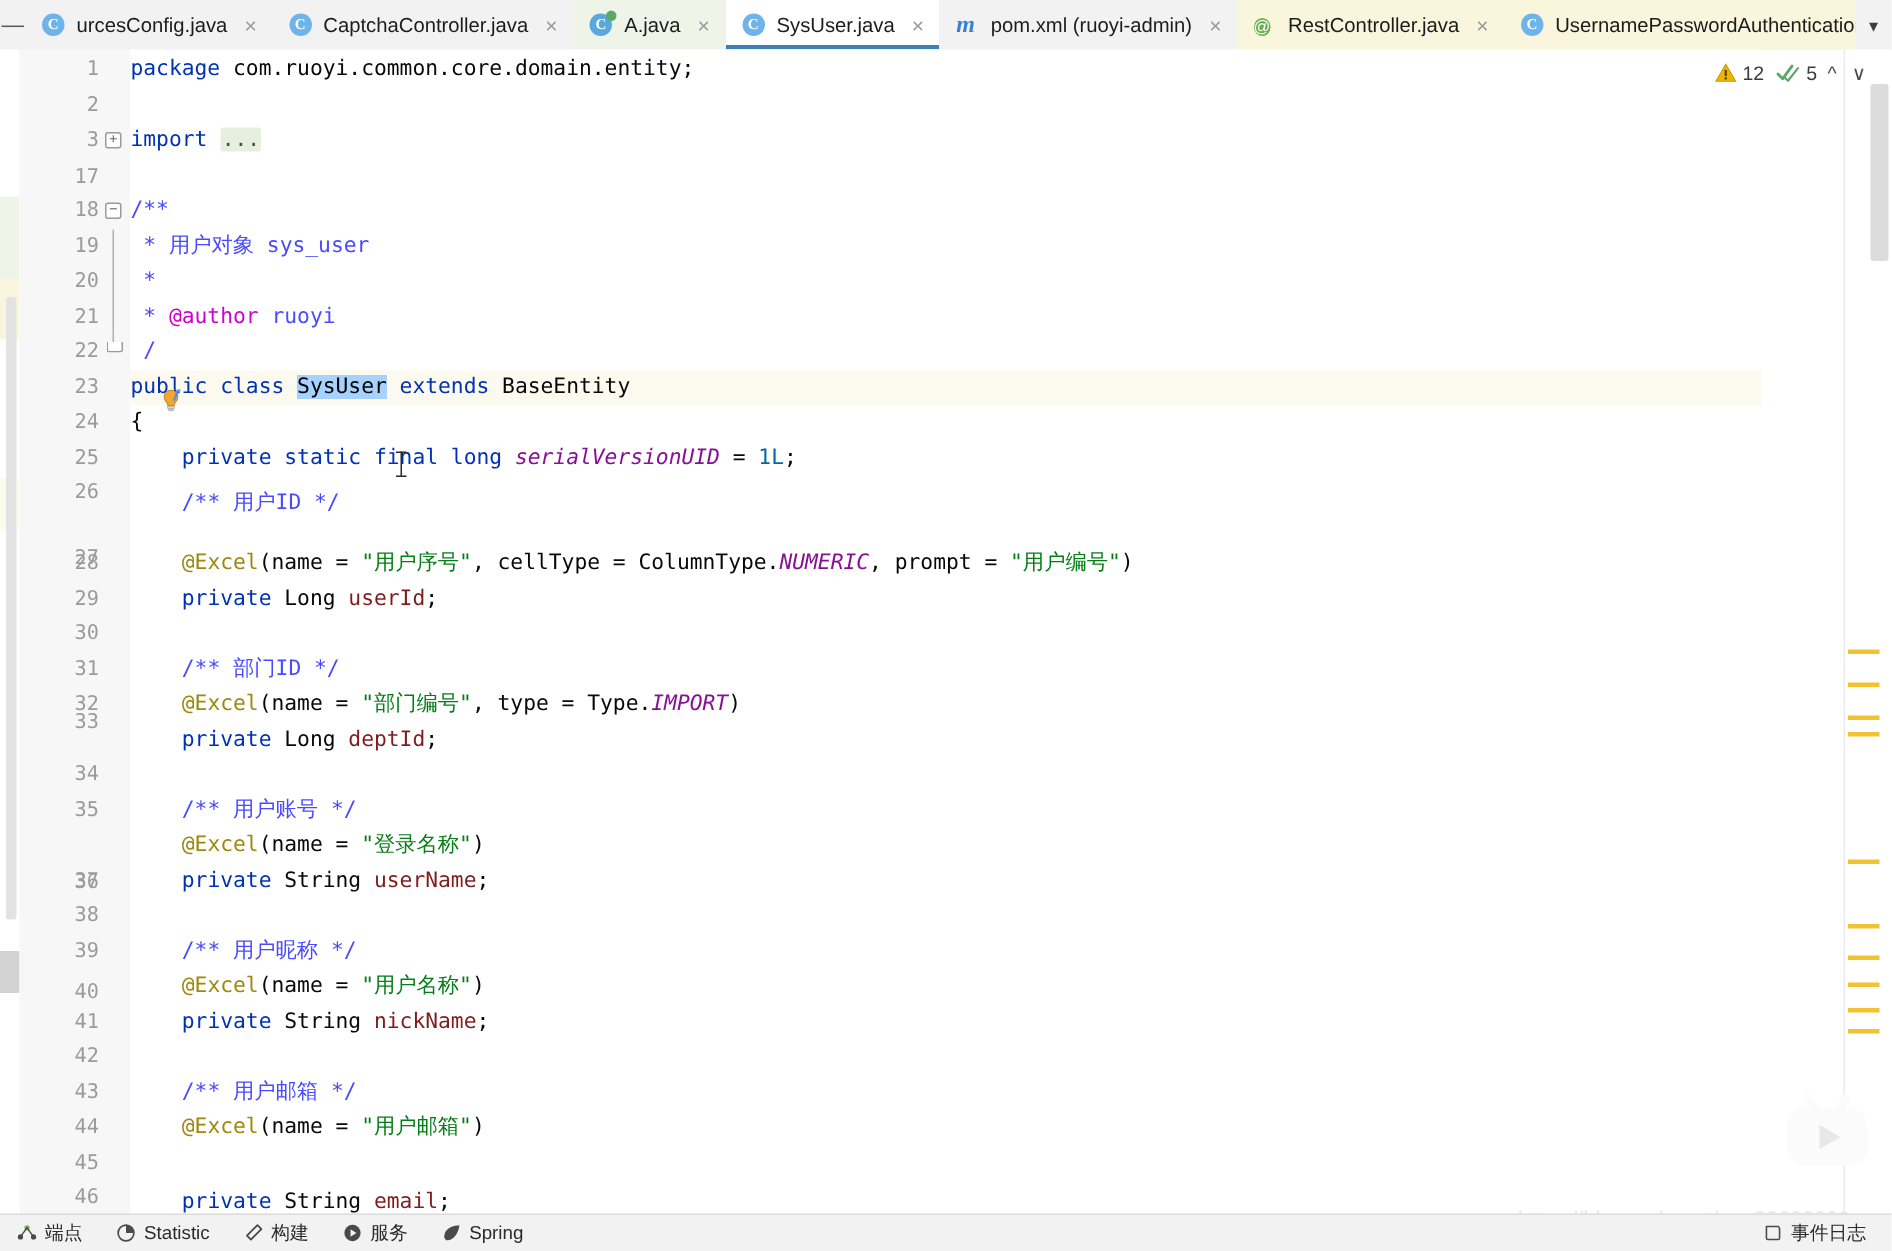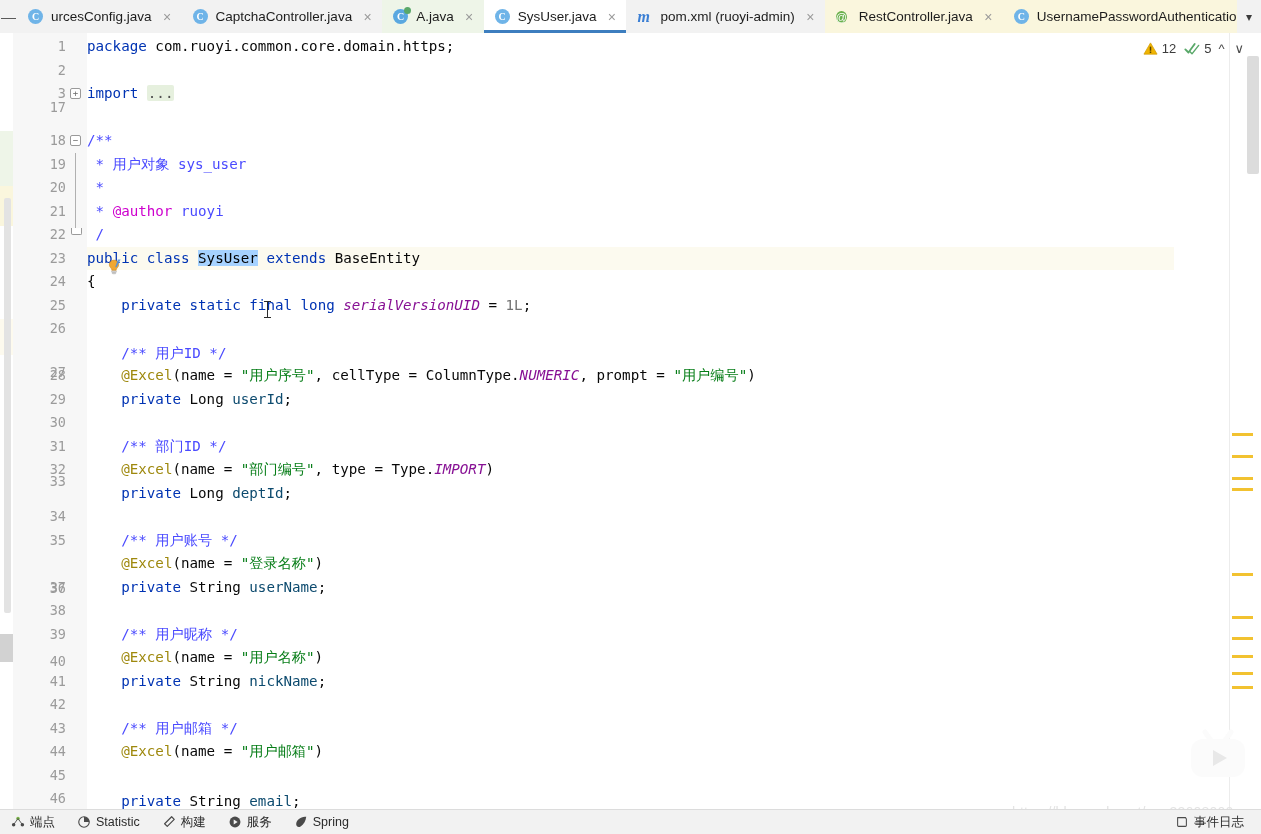--- a/index.html
+++ b/index.html
@@ -161,25 +161,25 @@
     font-family: "DejaVu Sans Mono", monospace;
     font-size: 14.2px;
     white-space: pre;
     color: #000000;
   }
   .row-hl { background: #fcfaef; }
 
   .t-kw   { color: #0033b3; }
   .t-plain{ color: #080808; }
   .t-str  { color: #067d17; }
-  .t-num  { color: #737373; }
+  .t-num  { color: #0369a1; }
   .t-doc  { color: #4a4aff; }
   .t-tag  { color: #ce00ce; }
   .t-anno { color: #9e880d; }
-  .t-field{ color: #0c4a6e; }
+  .t-field{ color: #7f1d1d; }
   .t-const{ color: #871094; font-style: italic; }
   .sel    { background: #a6d2ff; }
   .fold-ph{ background: #e6f0de; color: #4f4f4f; border-radius: 2px; padding: 0 1px; }
 
   
   #caret {
     position: absolute; left: 180px; top: 268px;
     width: 1px; height: 17px; background: #2b2b2b;
   }
   #caret::before, #caret::after {
@@ -320,21 +320,21 @@
     <div class="lband" style="top:286px;height:36px;background:#fdfaee;"></div>
     <div class="lband" style="top:601px;height:28px;background:#d2d2d2;"></div>
     <div id="left-scroll"></div>
   </div>
 
   <div id="gutter">
     <div id="lineno-host">
         <div class="lineno" style="top: 2px;">1</div>
         <div class="lineno" style="top: 25.5px;">2</div>
         <div class="lineno" style="top: 49px;">3</div>
-        <div class="lineno" style="top: 63px;">17</div>
+        <div class="lineno" style="top: 74px;">17</div>
         <div class="lineno" style="top: 96px;">18</div>
         <div class="lineno" style="top: 119.5px;">19</div>
         <div class="lineno" style="top: 143px;">20</div>
         <div class="lineno" style="top: 166.5px;">21</div>
         <div class="lineno" style="top: 190px;">22</div>
         <div class="lineno" style="top: 213.5px;">23</div>
         <div class="lineno" style="top: 237px;">24</div>
         <div class="lineno" style="top: 260.5px;">25</div>
         <div class="lineno" style="top: 284px;">26</div>
         <div class="lineno" style="top: 307.5px; margin-top: 20px;">27</div>
@@ -364,34 +364,34 @@
         <div class="fold-stem" style="top: 119.5px; height: 23.5px;"></div>
         <div class="fold-stem" style="top: 143px; height: 23.5px;"></div>
         <div class="fold-stem" style="top: 166.5px; height: 23.5px;"></div>
         <div class="fold-stem" style="top: 190px; height: 6px;"></div>
         <div class="fold-end" style="top: 195px;"></div>
       </div>
   </div>
 
   <div id="code">
     <div id="rows-host">
-        <div class="row" style="top: 2px;"><span class="t-kw">package </span><span class="t-plain">com.ruoyi.common.core.domain.https;</span></div>
+        <div class="row" style="top: 2px;"><span class="t-kw">package </span><span class="t-plain">com.ruoyi.common.core.domain.entity;</span></div>
         <div class="row" style="top: 25.5px;"></div>
         <div class="row" style="top: 49px;"><span class="t-kw">import </span><span class="fold-ph">...</span></div>
         <div class="row" style="top: 72.5px;"></div>
         <div class="row" style="top: 96px;"><span class="t-doc">/**</span></div>
         <div class="row" style="top: 119.5px;"><span class="t-doc"> * 用户对象 sys_user</span></div>
         <div class="row" style="top: 143px;"><span class="t-doc"> * </span></div>
         <div class="row" style="top: 166.5px;"><span class="t-doc"> * </span><span class="t-tag">@author</span><span class="t-doc"> ruoyi</span></div>
         <div class="row" style="top: 190px;"><span class="t-doc"> /</span></div>
         <div class="row row-hl" style="top: 213.5px;"><span class="t-kw">public </span><span class="t-kw">class </span><span class="sel">SysUser</span><span class="t-plain"> </span><span class="t-kw">extends </span><span class="t-plain">BaseEntity</span></div>
         <div class="row" style="top: 237px;"><span class="t-plain">{</span></div>
         <div class="row" style="top: 260.5px;"><span class="t-plain">    </span><span class="t-kw">private static final </span><span class="t-kw">long </span><span class="t-const">serialVersionUID</span><span class="t-plain"> = </span><span class="t-num">1L</span><span class="t-plain">;</span></div>
         <div class="row" style="top: 284px;"></div>
-        <div class="row" style="top: 309px;"><span class="t-plain">    </span><span class="t-doc">/** 用户ID */</span></div>
+        <div class="row" style="top: 291px;"><span class="t-plain">    </span><span class="t-doc">/** 用户ID */</span></div>
         <div class="row" style="top: 331px;"><span class="t-plain">    </span><span class="t-anno">@Excel</span><span class="t-plain">(name = </span><span class="t-str">"用户序号"</span><span class="t-plain">, cellType = ColumnType.</span><span class="t-const">NUMERIC</span><span class="t-plain">, prompt = </span><span class="t-str">"用户编号"</span><span class="t-plain">)</span></div>
         <div class="row" style="top: 354.5px;"><span class="t-plain">    </span><span class="t-kw">private </span><span class="t-plain">Long </span><span class="t-field">userId</span><span class="t-plain">;</span></div>
         <div class="row" style="top: 378px;"></div>
         <div class="row" style="top: 401.5px;"><span class="t-plain">    </span><span class="t-doc">/** 部门ID */</span></div>
         <div class="row" style="top: 425px;"><span class="t-plain">    </span><span class="t-anno">@Excel</span><span class="t-plain">(name = </span><span class="t-str">"部门编号"</span><span class="t-plain">, type = Type.</span><span class="t-const">IMPORT</span><span class="t-plain">)</span></div>
         <div class="row" style="top: 448.5px;"><span class="t-plain">    </span><span class="t-kw">private </span><span class="t-plain">Long </span><span class="t-field">deptId</span><span class="t-plain">;</span></div>
         <div class="row" style="top: 472px;"></div>
         <div class="row" style="top: 495.5px;"><span class="t-plain">    </span><span class="t-doc">/** 用户账号 */</span></div>
         <div class="row" style="top: 519px;"><span class="t-plain">    </span><span class="t-anno">@Excel</span><span class="t-plain">(name = </span><span class="t-str">"登录名称"</span><span class="t-plain">)</span></div>
         <div class="row" style="top: 542.5px;"><span class="t-plain">    </span><span class="t-kw">private </span><span class="t-plain">String </span><span class="t-field">userName</span><span class="t-plain">;</span></div>

